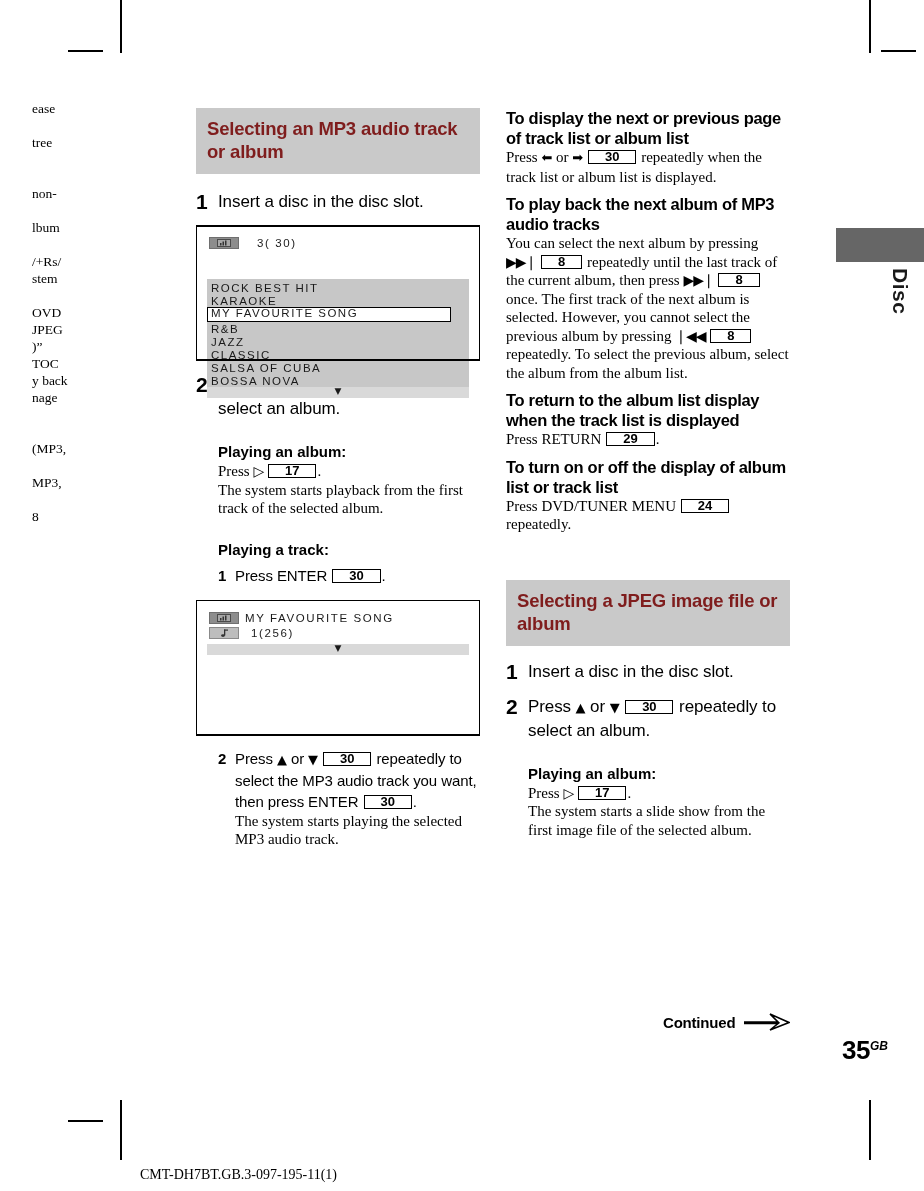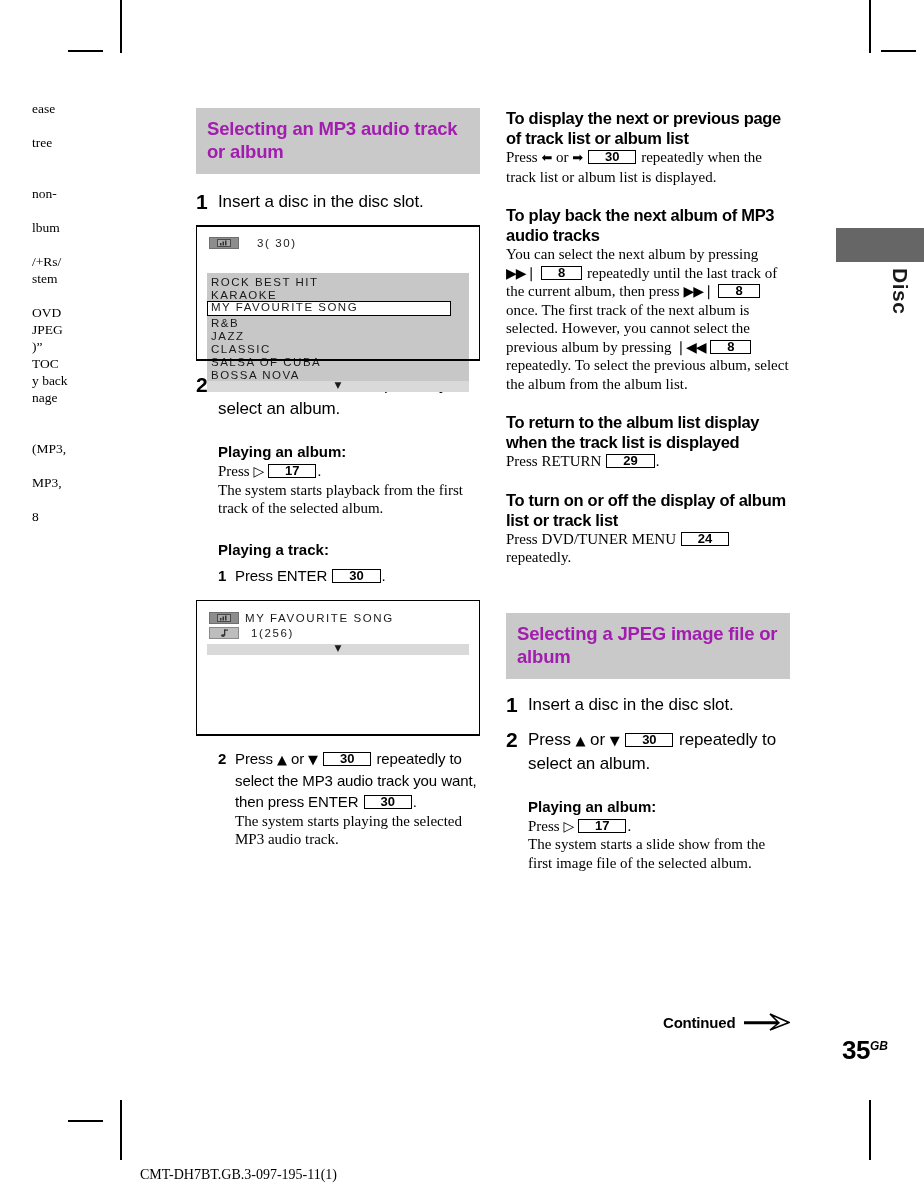--- a/index.html
+++ b/index.html
@@ -71,21 +71,21 @@
 
   
   .sec-header {
     background: #c9c9c9;
     padding: 9px 11px 11px 11px;
     font-family: "Liberation Sans", sans-serif;
     font-weight: bold;
     font-size: 18.5px;
     line-height: 23px;
     letter-spacing: -0.2px;
-    color: #a21caf;
+    color: #7f1d1d;
     margin-bottom: 16px;
   }
 
   
   .step {
     display: flex;
     margin-top: 12px;
   }
   .step-num {
     font-family: "Liberation Sans", sans-serif;
@@ -146,21 +146,21 @@
     line-height: 18.5px;
   }
 
   
   .subhead {
     font-family: "Liberation Sans", sans-serif;
     font-weight: bold;
     font-size: 16.5px;
     line-height: 20px;
     letter-spacing: -0.3px;
-    margin-top: 19px;
+    margin-top: 8px;
   }
   .subhead.first { margin-top: 0; }
 
   
   .keyref {
     display: inline-block;
     border: 1px solid #000;
     font-family: "Liberation Sans", sans-serif;
     font-size: 13px;
     font-weight: bold;
@@ -236,21 +236,21 @@
     color: #1a1a1a;
     line-height: 13px;
     margin-left: 18px;
     white-space: nowrap;
   }
   .head-stack { display: flex; flex-direction: column; gap: 2px; }
   .head-row { display: flex; align-items: center; }
 
   .screen-list {
     background: #c7c7c7;
-    margin: 6px 10px 0 10px;
+    margin: 12px 10px 0 10px;
     padding: 2px 18px 0 0;
     position: relative;
   }
   .list-row {
     font-family: "Liberation Sans", sans-serif;
     font-size: 11.5px;
     letter-spacing: 1.5px;
     line-height: 12.6px;
     color: #1a1a1a;
     padding-left: 3px;

